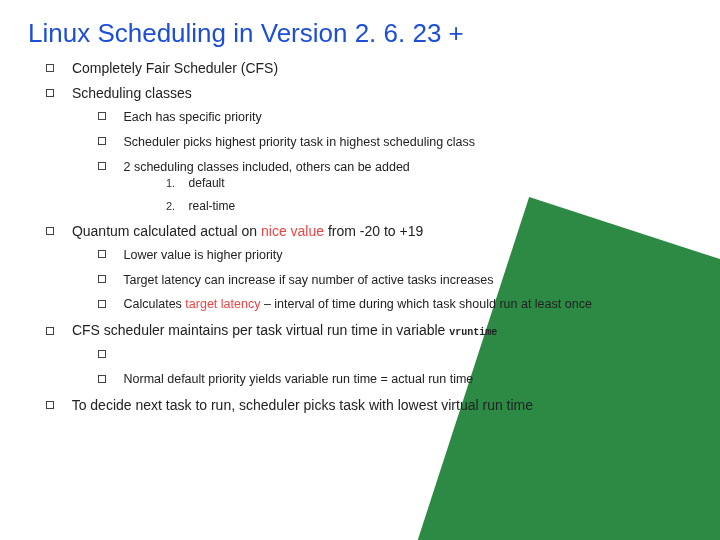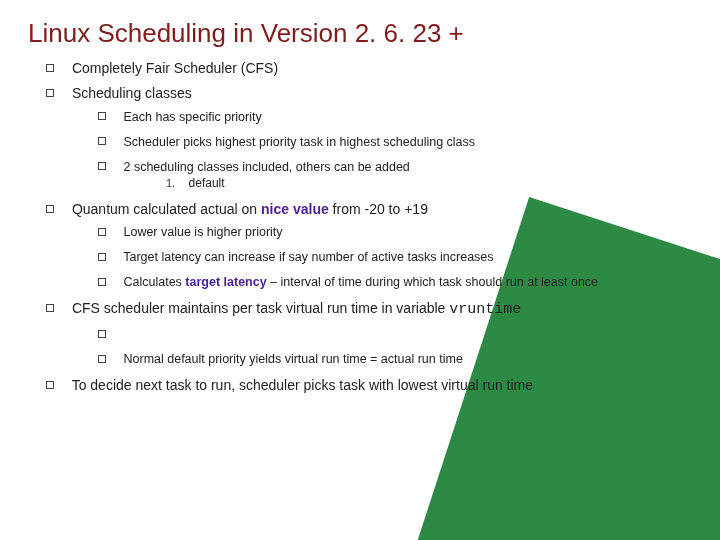--- a/index.html
+++ b/index.html
@@ -7,36 +7,36 @@
       width: 720px;
       height: 540px;
       background: #fff;
       font-family: "Trebuchet MS", "Lucida Sans Unicode", sans-serif;
       color: #222;
       position: relative;
       overflow: hidden;
       padding: 18px 28px;
     }
     .title {
-      color: #7f1d1d;
+      color: #1d4ed8;
       font-size: 26px;
       font-weight: 400;
       margin-bottom: 10px;
     }
     .ul0 { list-style: none; padding-left: 18px; }
     .ul0 > li { margin-bottom: 6px; font-size: 14px; line-height: 1.35; }
     .ul1 { list-style: none; padding-left: 52px; margin-top: 6px; margin-bottom: 6px; }
     .ul1 > li { margin-bottom: 8px; font-size: 12.5px; line-height: 1.35; }
     .olnum { list-style: none; padding-left: 68px; margin-bottom: 6px; }
     .olnum > li { margin-bottom: 6px; font-size: 12px; }
     .sq { display: inline-block; width: 8px; height: 8px; border: 1px solid #444; vertical-align: middle; margin-right: 14px; margin-top: -2px; }
     .num { font-size: 11px; margin-right: 10px; color: #333; }
     .b { font-weight: normal; }
-    .accent-red { color: #4c1d95; font-weight: bold; }
-    .mono { font-family: "Courier New", monospace; font-weight: normal; font-size: 15px; text-align: center; }
+    .accent-red { color: #ef4444; font-weight: normal; }
+    .mono { font-family: "Courier New", monospace; font-weight: bold; font-size: 10px; text-align: center; }
     .wedge {
       position: absolute;
       right: -80px;
       bottom: -220px;
       width: 360px;
       height: 520px;
       background: #2c8a44;
       transform: rotate(18deg);
       z-index: -1;
     }
@@ -67,20 +67,24 @@
       </li>
       <li>
         <span class="sq"></span>
         <span>2 scheduling classes included, others can be added</span>
 
         <ol class="olnum">
           <li>
             <span class="num">1.</span>
             <span>default</span>
           </li>
+          <li>
+            <span class="num">2.</span>
+            <span>real-time</span>
+          </li>
         </ol>
       </li>
     </ul>
   </li>
 
   <li>
     <span class="sq"></span>
     <span>Quantum calculated actual on</span>
     <span class="accent-red">nice value</span>
     <span>from -20 to +19</span>
@@ -109,21 +113,21 @@
     <span class="b">virtual run time</span>
     <span>in variable</span>
     <span class="mono">vruntime</span>
 
     <ul class="ul1">
       <li>
         <span class="sq"></span>
       </li>
       <li>
         <span class="sq"></span>
-        <span>Normal default priority yields virtual run time = actual run time</span>
+        <span>Normal default priority yields variable run time = actual run time</span>
       </li>
     </ul>
   </li>
 
   <li>
     <span class="sq"></span>
     <span>To decide next task to run, scheduler picks task with lowest virtual run time</span>
   </li>
 </ul>
 

